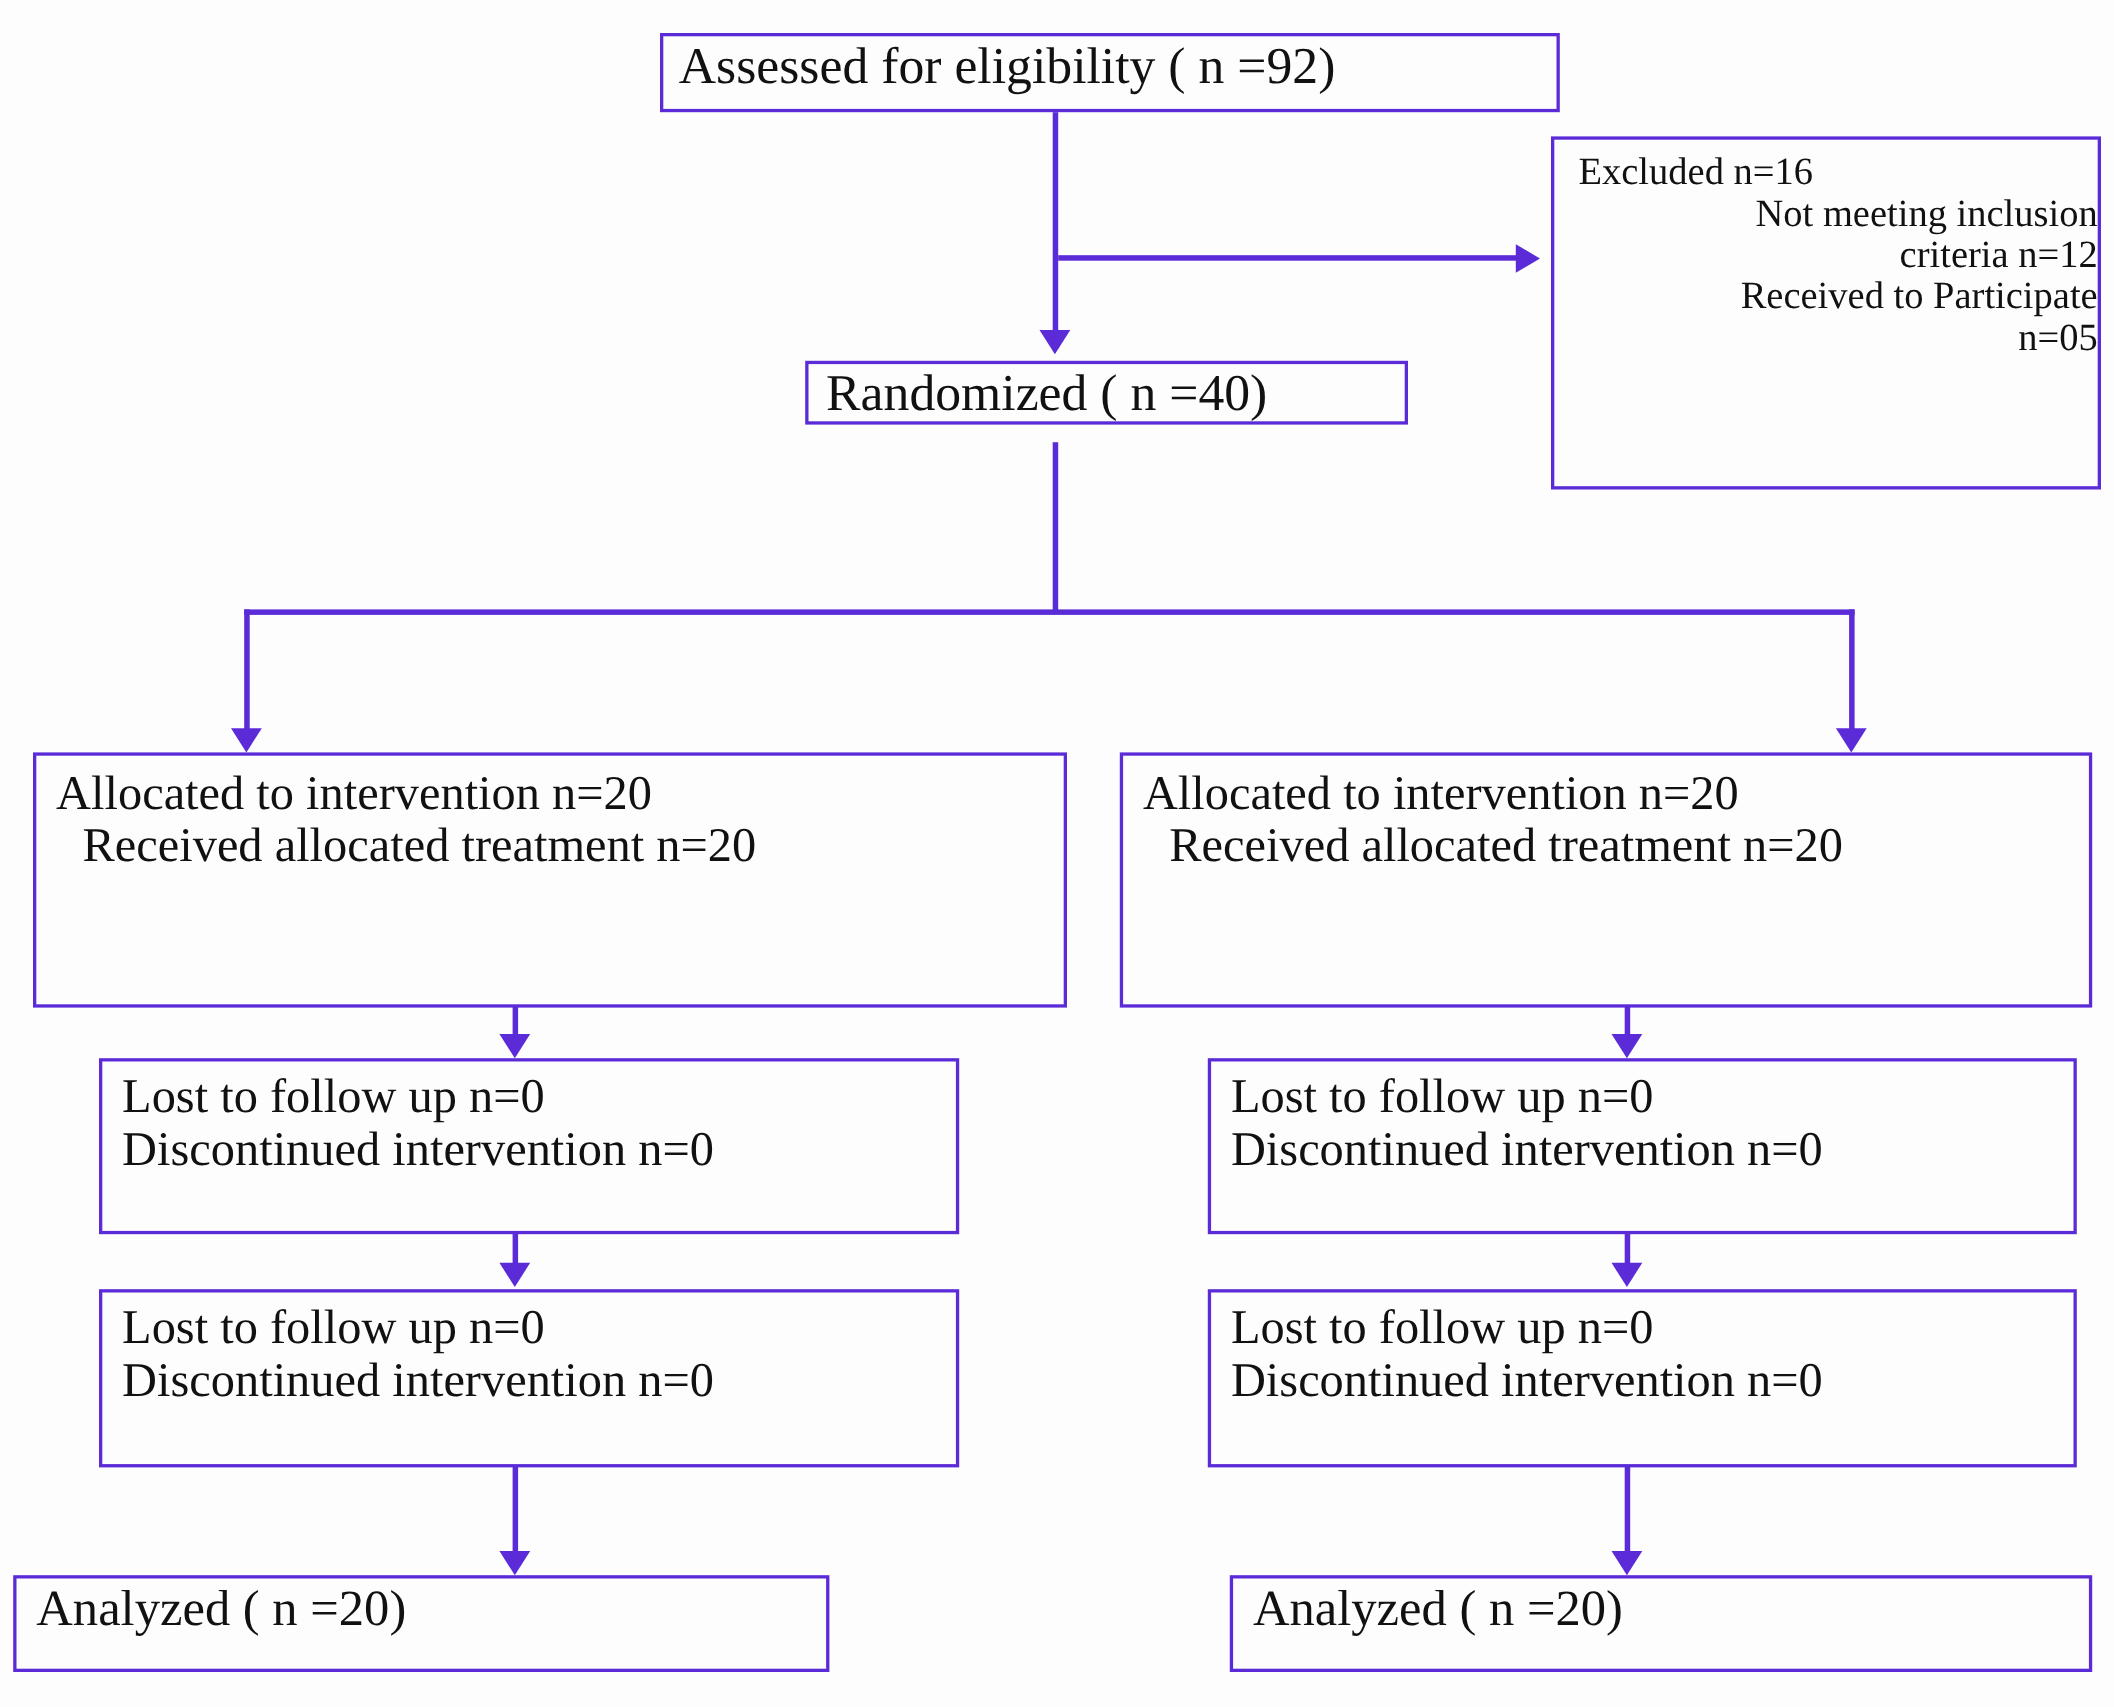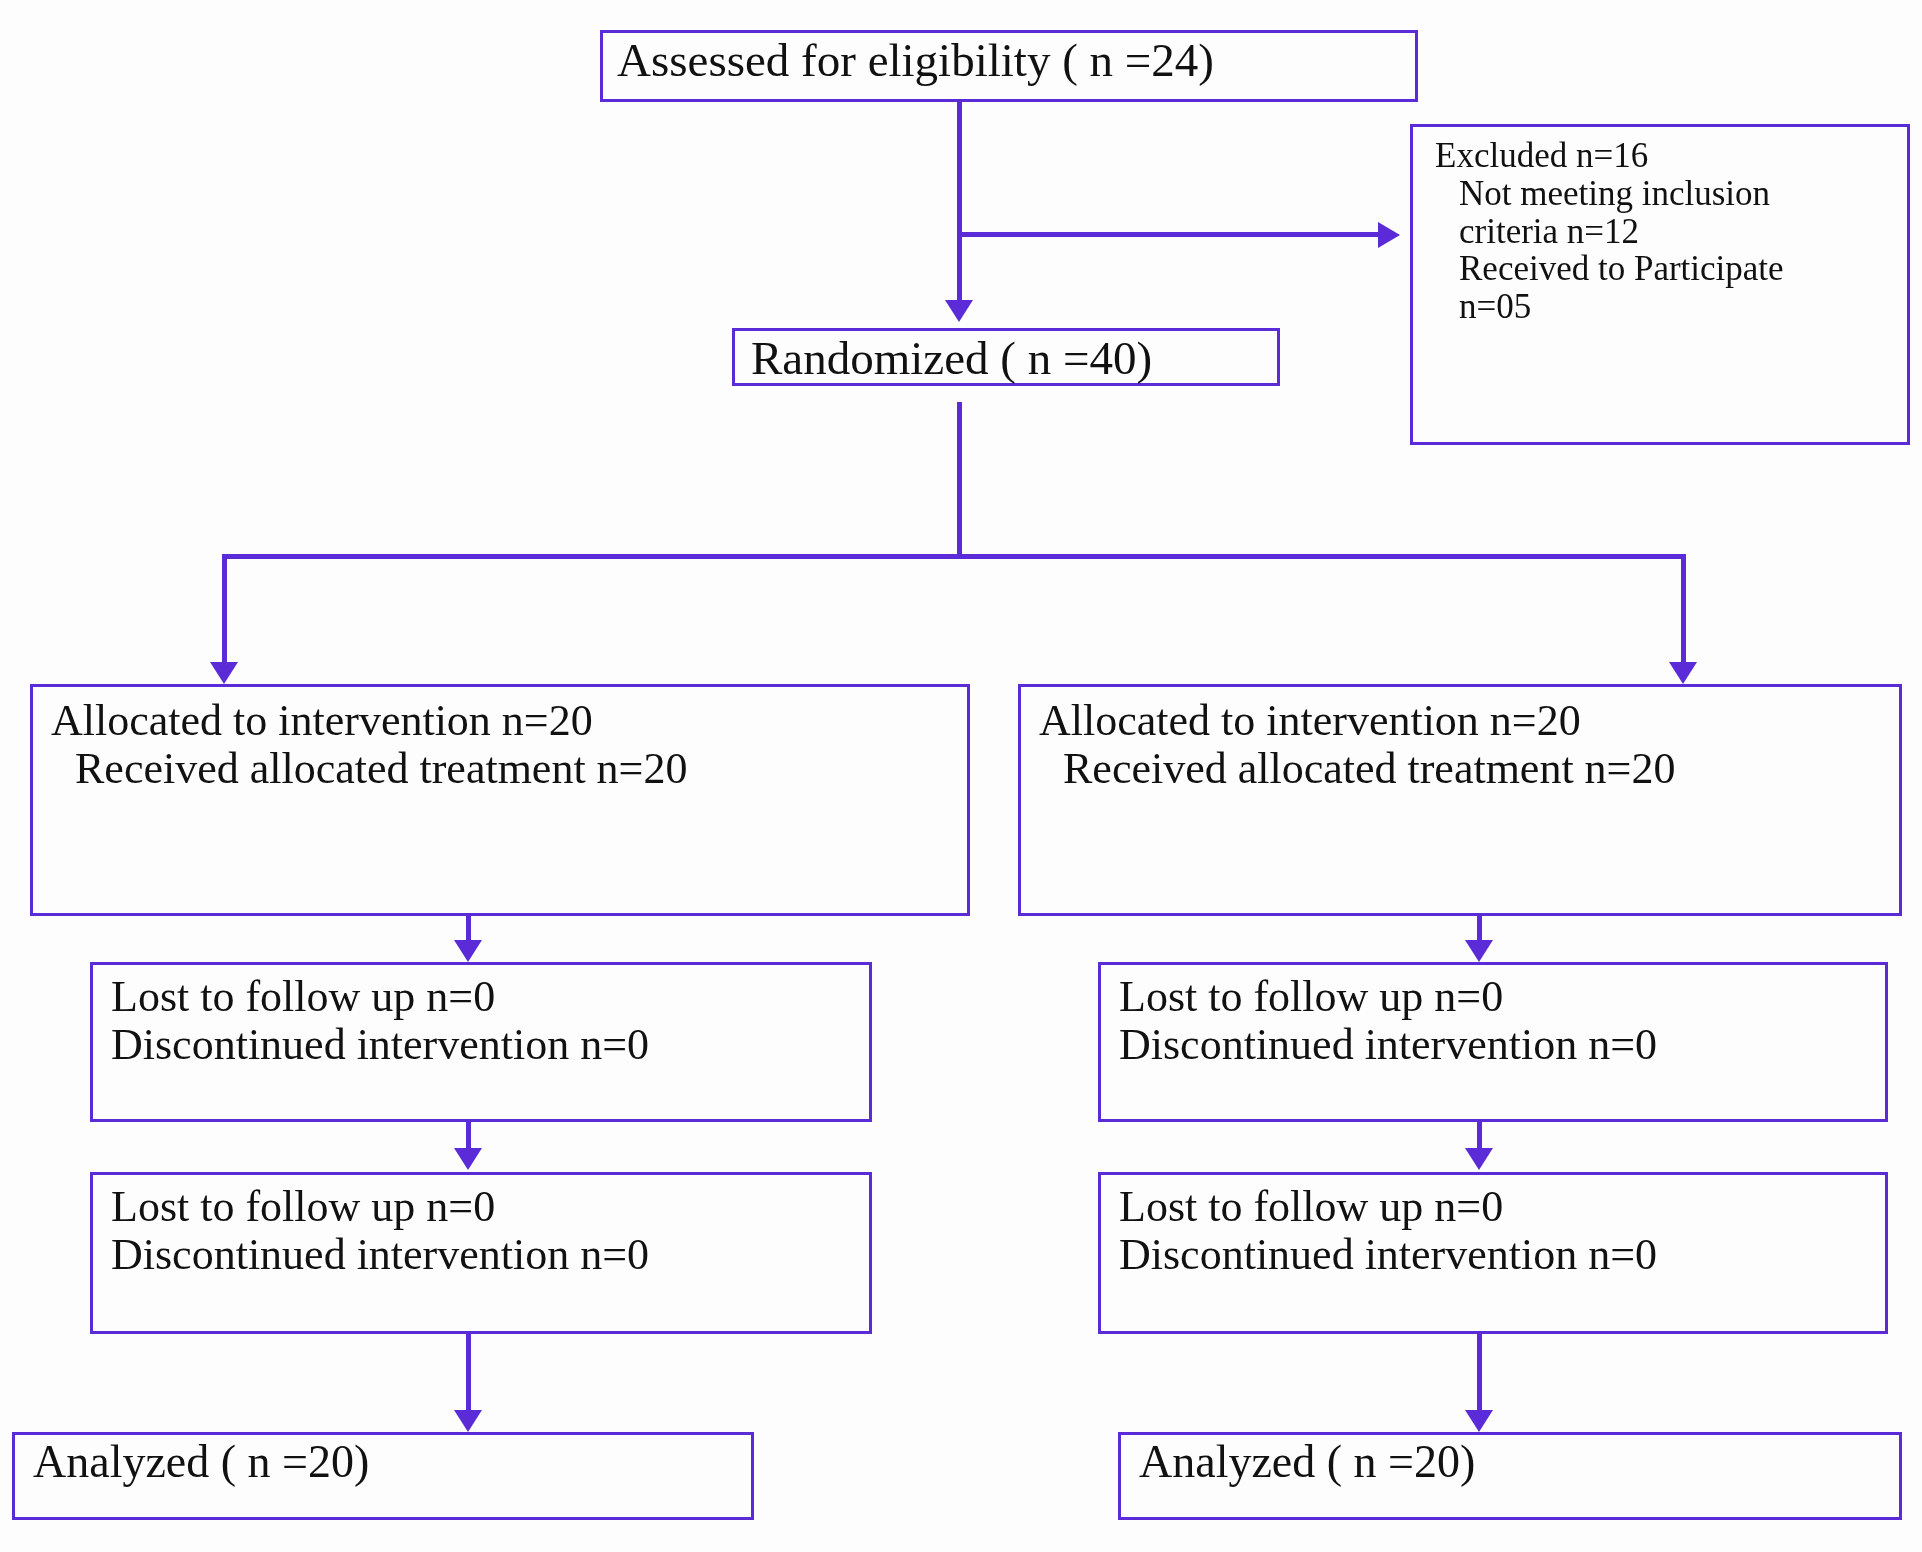--- a/index.html
+++ b/index.html
@@ -31,21 +31,21 @@
   #box-eligibility {
     left: 600px; top: 30px; width: 818px; height: 72px;
     padding: 2px 0 0 14px;
     font-size: 47px;
   }
   #box-excluded {
     left: 1410px; top: 124px; width: 500px; height: 321px;
     padding: 10px 0 0 22px;
     font-size: 35px;
   }
-  #box-excluded .indent { padding-left: 24px; }
+  #box-excluded .indent { padding-left: 24px; text-align: right; }
   #box-randomized {
     left: 732px; top: 328px; width: 548px; height: 58px;
     padding: 2px 0 0 16px;
     font-size: 47px;
   }
   #box-alloc-left {
     left: 30px; top: 684px; width: 940px; height: 232px;
     padding: 10px 0 0 0;
     font-size: 44px;
   }
@@ -107,21 +107,21 @@
     border-bottom: 13px solid transparent;
     border-left: 22px solid #5B2BD8;
   }
 </style>
 </head>
 <body>
 
 <div id="canvas">
 
   <div class="box" id="box-eligibility">
-    <div class="line">Assessed for eligibility ( n =24)</div>
+    <div class="line">Assessed for eligibility ( n =92)</div>
   </div>
 
   <div class="box" id="box-excluded">
     <div class="line">Excluded n=16</div>
     <div class="line indent">Not meeting inclusion</div>
     <div class="line indent">criteria n=12</div>
     <div class="line indent">Received to Participate</div>
     <div class="line indent">n=05</div>
   </div>
 

